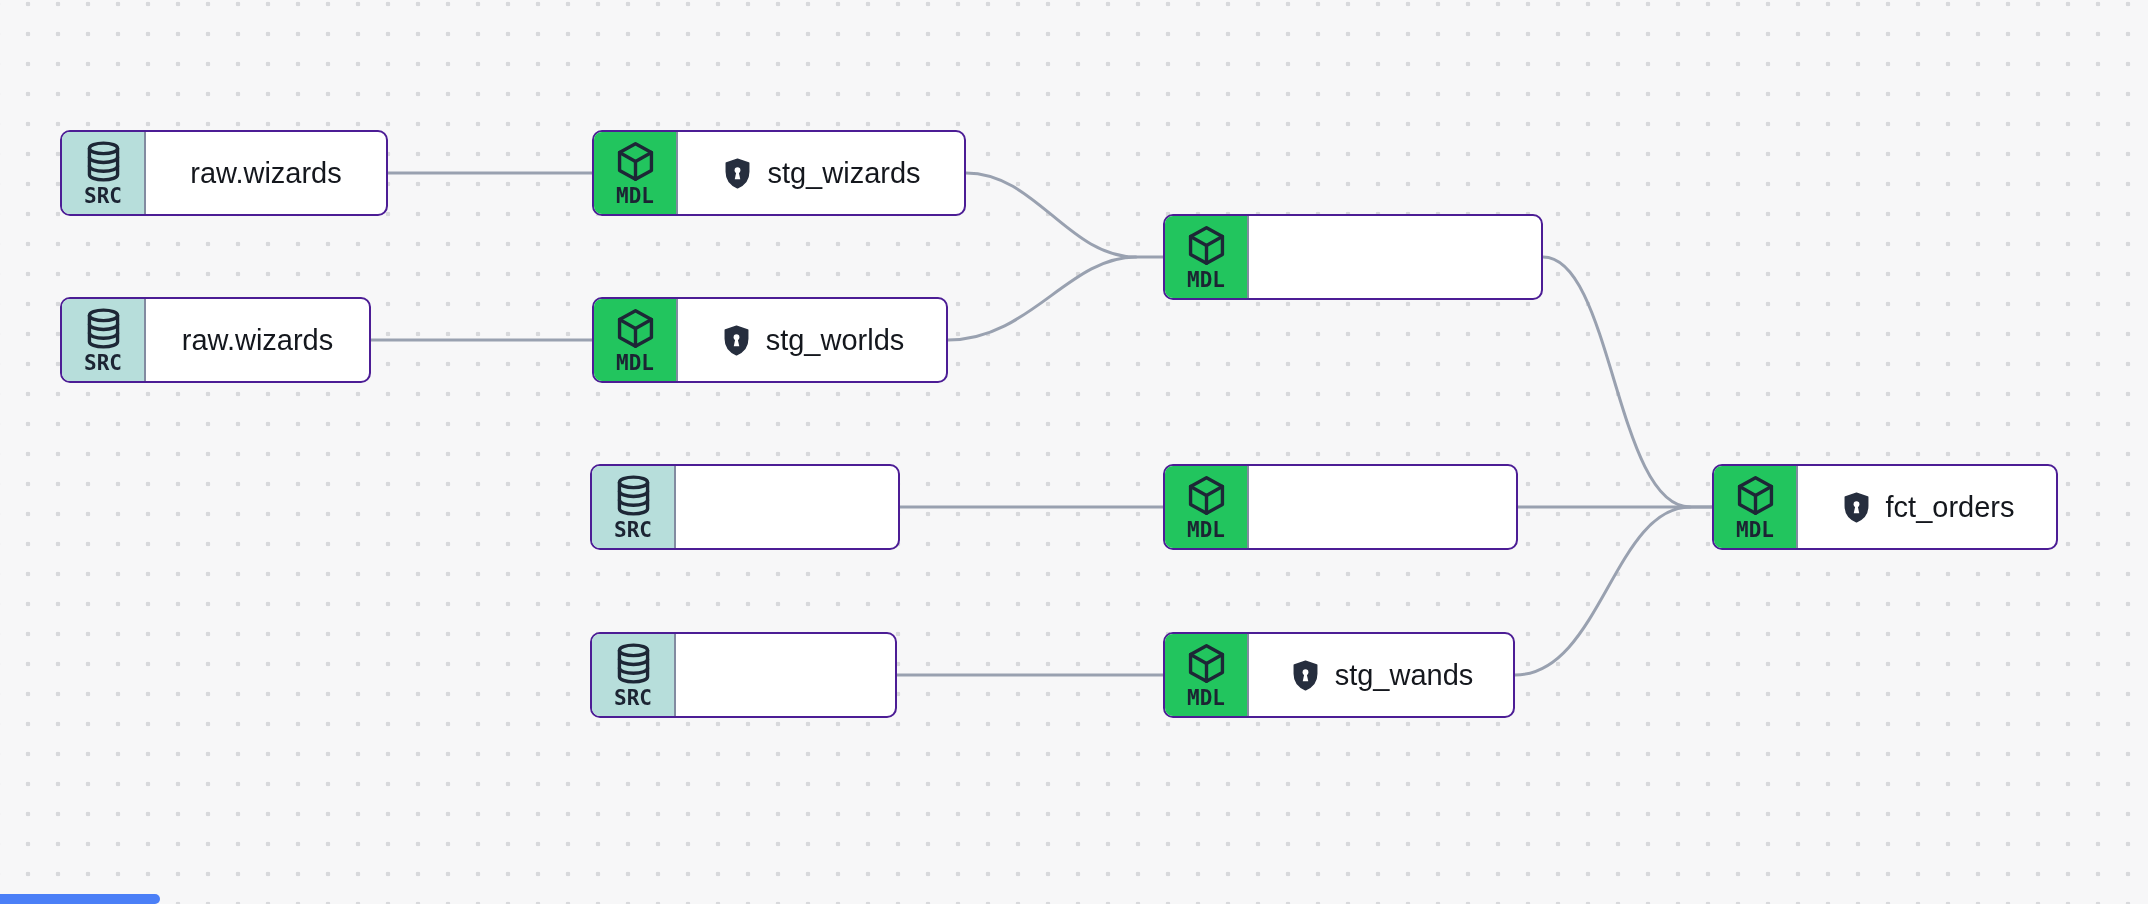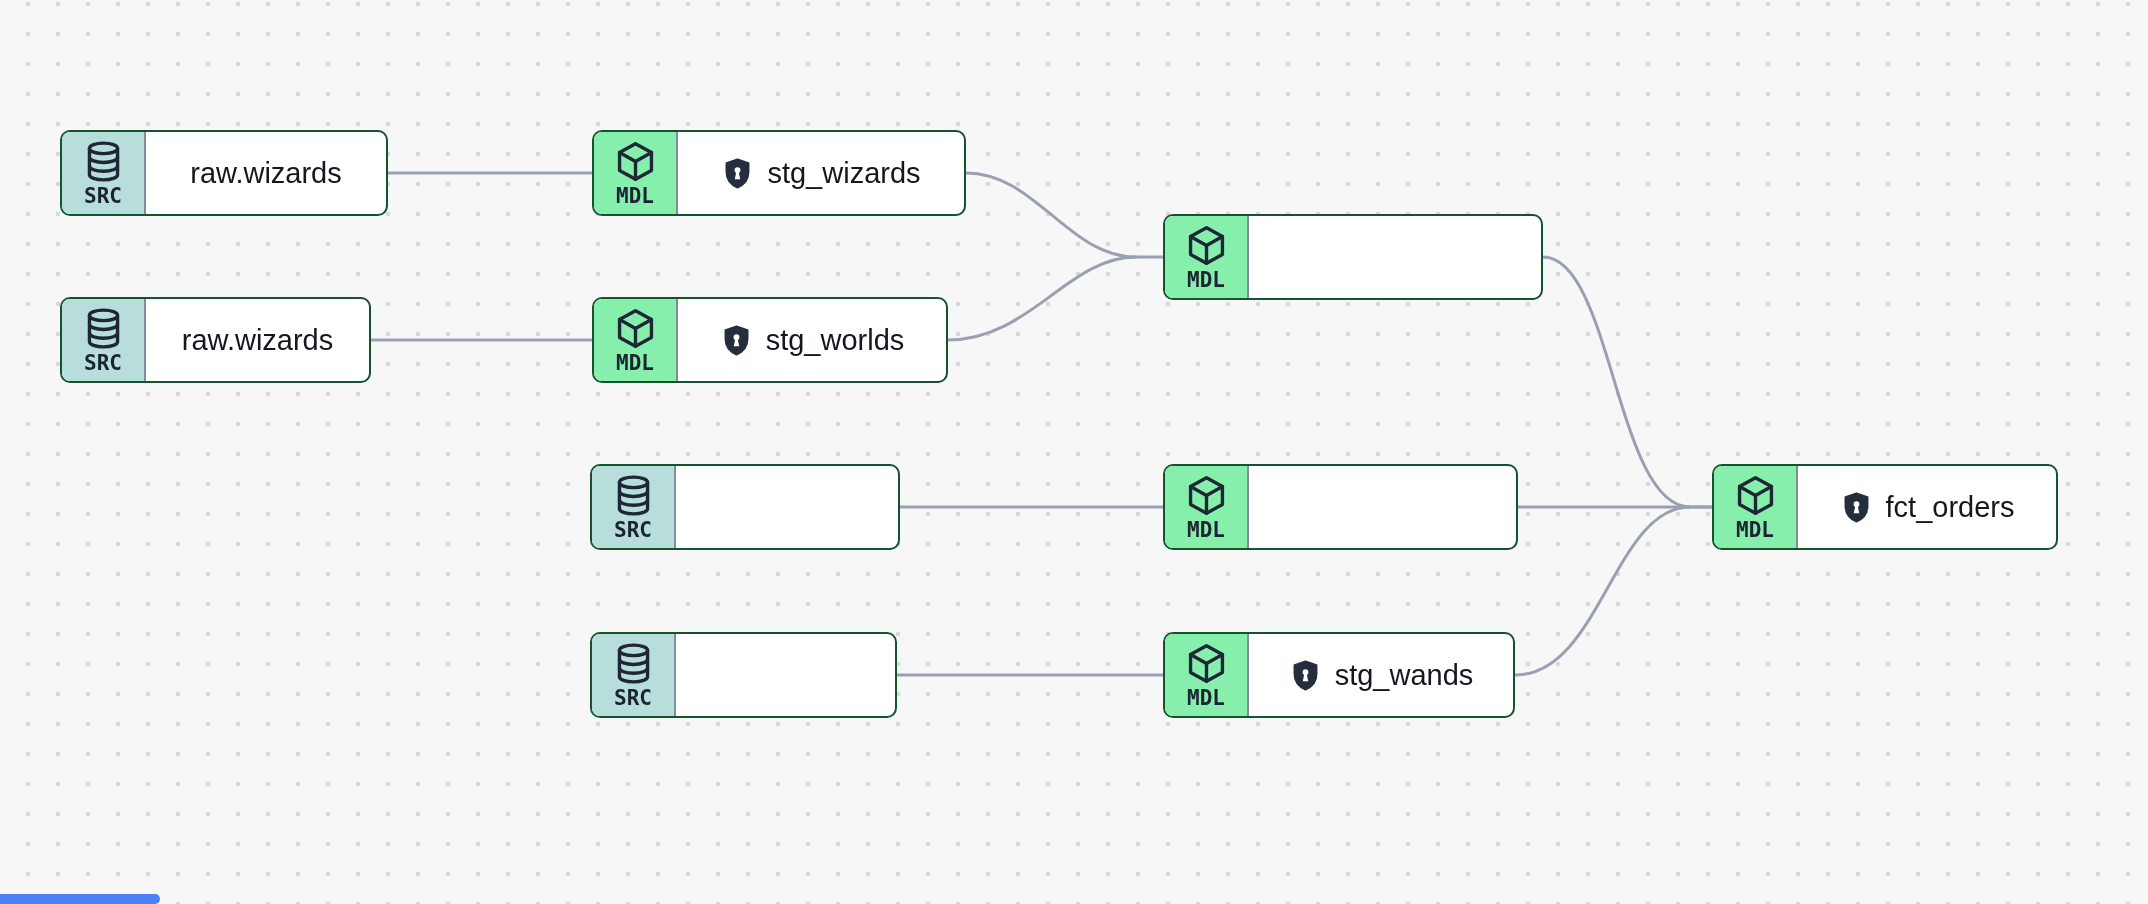--- a/index.html
+++ b/index.html
@@ -26,37 +26,37 @@
     stroke-width: 3;
     stroke-linecap: round;
   }
   .node {
     position: absolute;
     height: 86px;
     box-sizing: border-box;
     display: flex;
     align-items: stretch;
     background: #ffffff;
-    border: 2px solid #14532d;
+    border: 2px solid #4c1d95;
     border-radius: 10px;
     overflow: hidden;
     cursor: pointer;
   }
   .badge {
     flex: none;
     width: 82px;
     display: flex;
     flex-direction: column;
     align-items: center;
     justify-content: center;
     gap: 1px;
     border-right: 2px solid #828ba0;
   }
   .badge.src { background: #b7dedb; }
-  .badge.mdl { background: #86efac; }
+  .badge.mdl { background: #22c55e; }
   .badge-label {
     font-family: "DejaVu Sans Mono", monospace;
     font-size: 21px;
     font-weight: 700;
     line-height: 1.05;
     color: #1c2433;
     letter-spacing: 0px;
   }
   .badge-icon { width: 45px; height: 45px; stroke: #1d2736; }
   .node-body {

